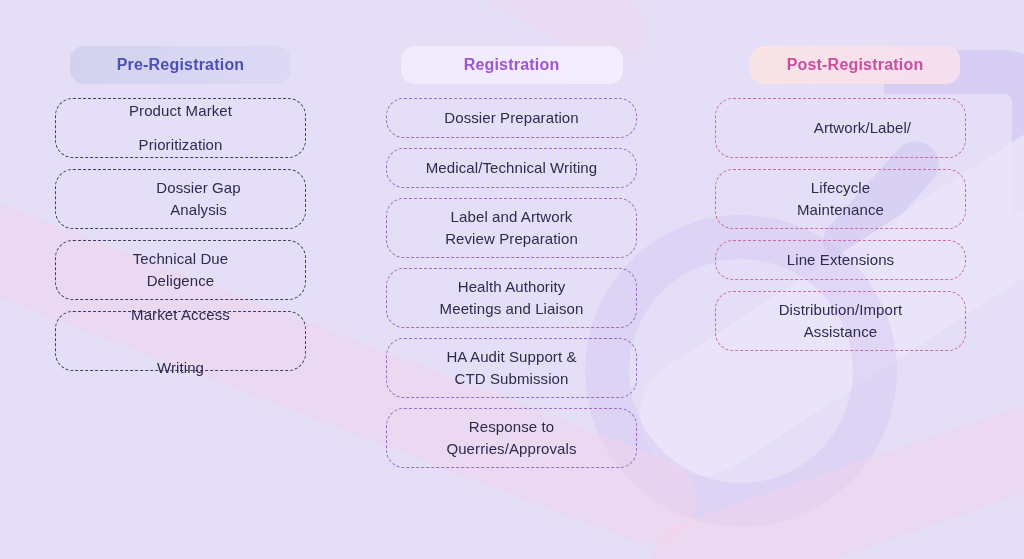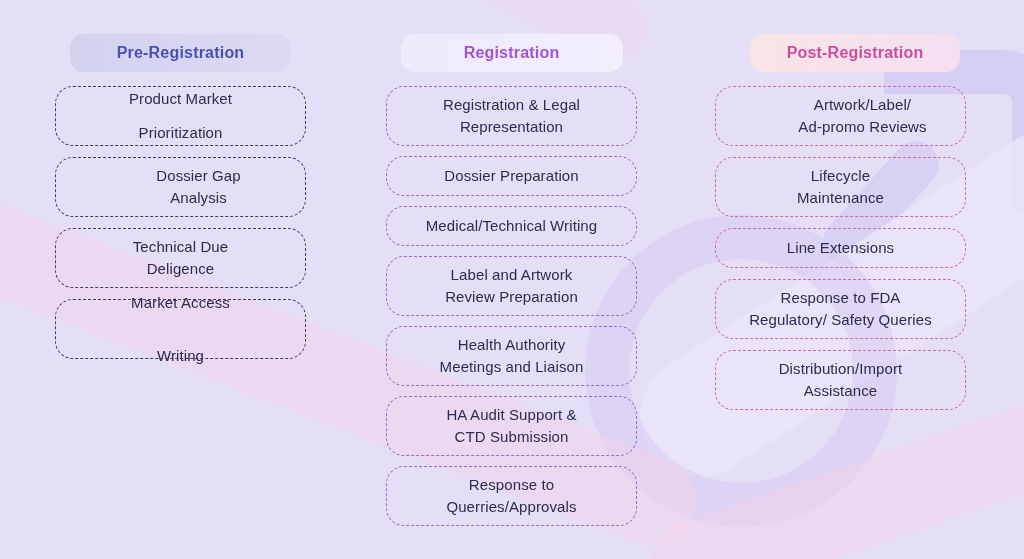--- a/index.html
+++ b/index.html
@@ -59,21 +59,21 @@
   }
   .band-pink-c{
     left:360px; top:-60px;
     width:300px; height:70px;
     background:rgba(243,214,231,.35);
     border-radius:35px;
     transform:rotate(28deg);
   }
   
   .columns{position:absolute;left:0;top:0;width:100%;height:100%;z-index:1;}
-  .column{position:absolute;top:4px;width:251px;}
+  .column{position:absolute;top:16px;width:251px;}
   .column:nth-child(1){left:55px;}
   .column:nth-child(2){left:386px;}
   .column:nth-child(3){left:715px;}
   .pill{
     height:38px;
     margin:30px auto 14px auto;
     border-radius:14px;
     display:flex;align-items:center;justify-content:center;
     font-weight:bold;font-size:16px;letter-spacing:.2px;
   }
@@ -135,24 +135,20 @@
             <div class="line">Market Access</div>
             <div class="line">Writing</div>
           </div>
         </div>
       </section>
       <section class="column">
         <div class="pill" style="background: linear-gradient(90deg, rgb(239, 234, 252), rgb(243, 238, 253)); color: rgb(161, 83, 211);">
           <span class="pill-label">Registration</span>
         </div>
         <div class="boxes tight">
-          <div class="service-box h2" style="border-color: rgb(154, 108, 198);">
-            <div class="line">Registration &amp; Legal</div>
-            <div class="line">Representation</div>
-          </div>
           <div class="service-box h1" style="border-color: rgb(154, 108, 198);">
             <div class="line">Dossier Preparation</div>
           </div>
           <div class="service-box h1" style="border-color: rgb(154, 108, 198);">
             <div class="line">Medical/Technical Writing</div>
           </div>
           <div class="service-box h2" style="border-color: rgb(154, 108, 198);">
             <div class="line">Label and Artwork</div>
             <div class="line">Review Preparation</div>
           </div>
@@ -170,32 +166,27 @@
           </div>
         </div>
       </section>
       <section class="column">
         <div class="pill" style="background: linear-gradient(90deg, rgb(248, 228, 228), rgb(244, 223, 241)); color: rgb(204, 77, 160);">
           <span class="pill-label">Post-Registration</span>
         </div>
         <div class="boxes">
           <div class="service-box h2" style="border-color: rgb(207, 107, 163); padding-left: 44px;">
             <div class="line">Artwork/Label/</div>
-            <div class="line">Ad-promo Reviews</div>
           </div>
           <div class="service-box h2" style="border-color: rgb(207, 107, 163);">
             <div class="line">Lifecycle</div>
             <div class="line">Maintenance</div>
           </div>
           <div class="service-box h1" style="border-color: rgb(207, 107, 163);">
             <div class="line">Line Extensions</div>
-          </div>
-          <div class="service-box h2" style="border-color: rgb(207, 107, 163);">
-            <div class="line">Response to FDA</div>
-            <div class="line">Regulatory/ Safety Queries</div>
           </div>
           <div class="service-box h2" style="border-color: rgb(207, 107, 163);">
             <div class="line">Distribution/Import</div>
             <div class="line">Assistance</div>
           </div>
         </div>
       </section>
     </div>
 </div>
 

